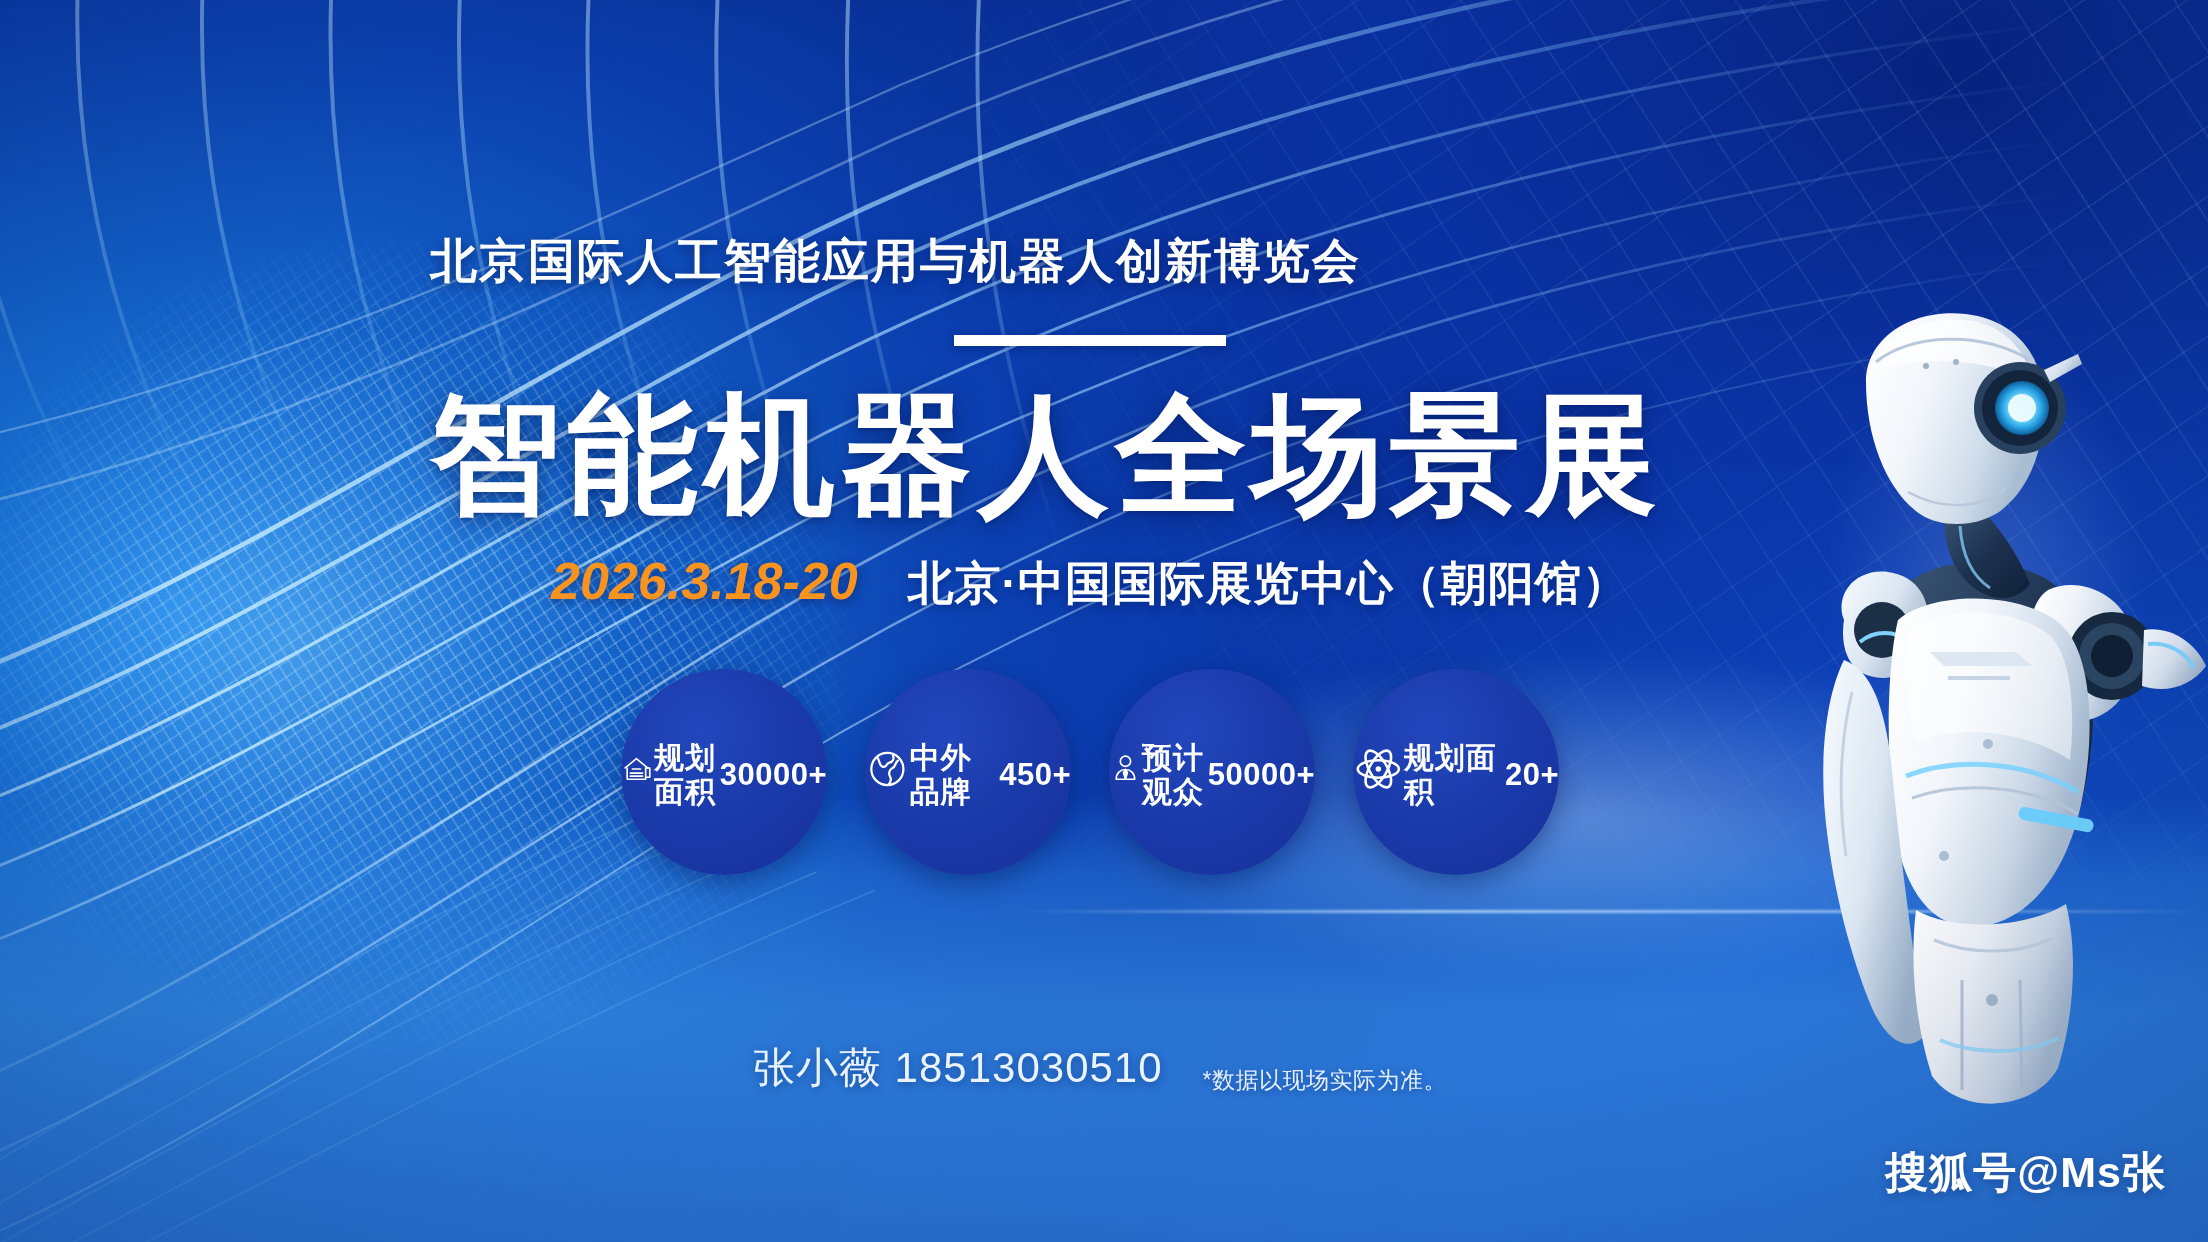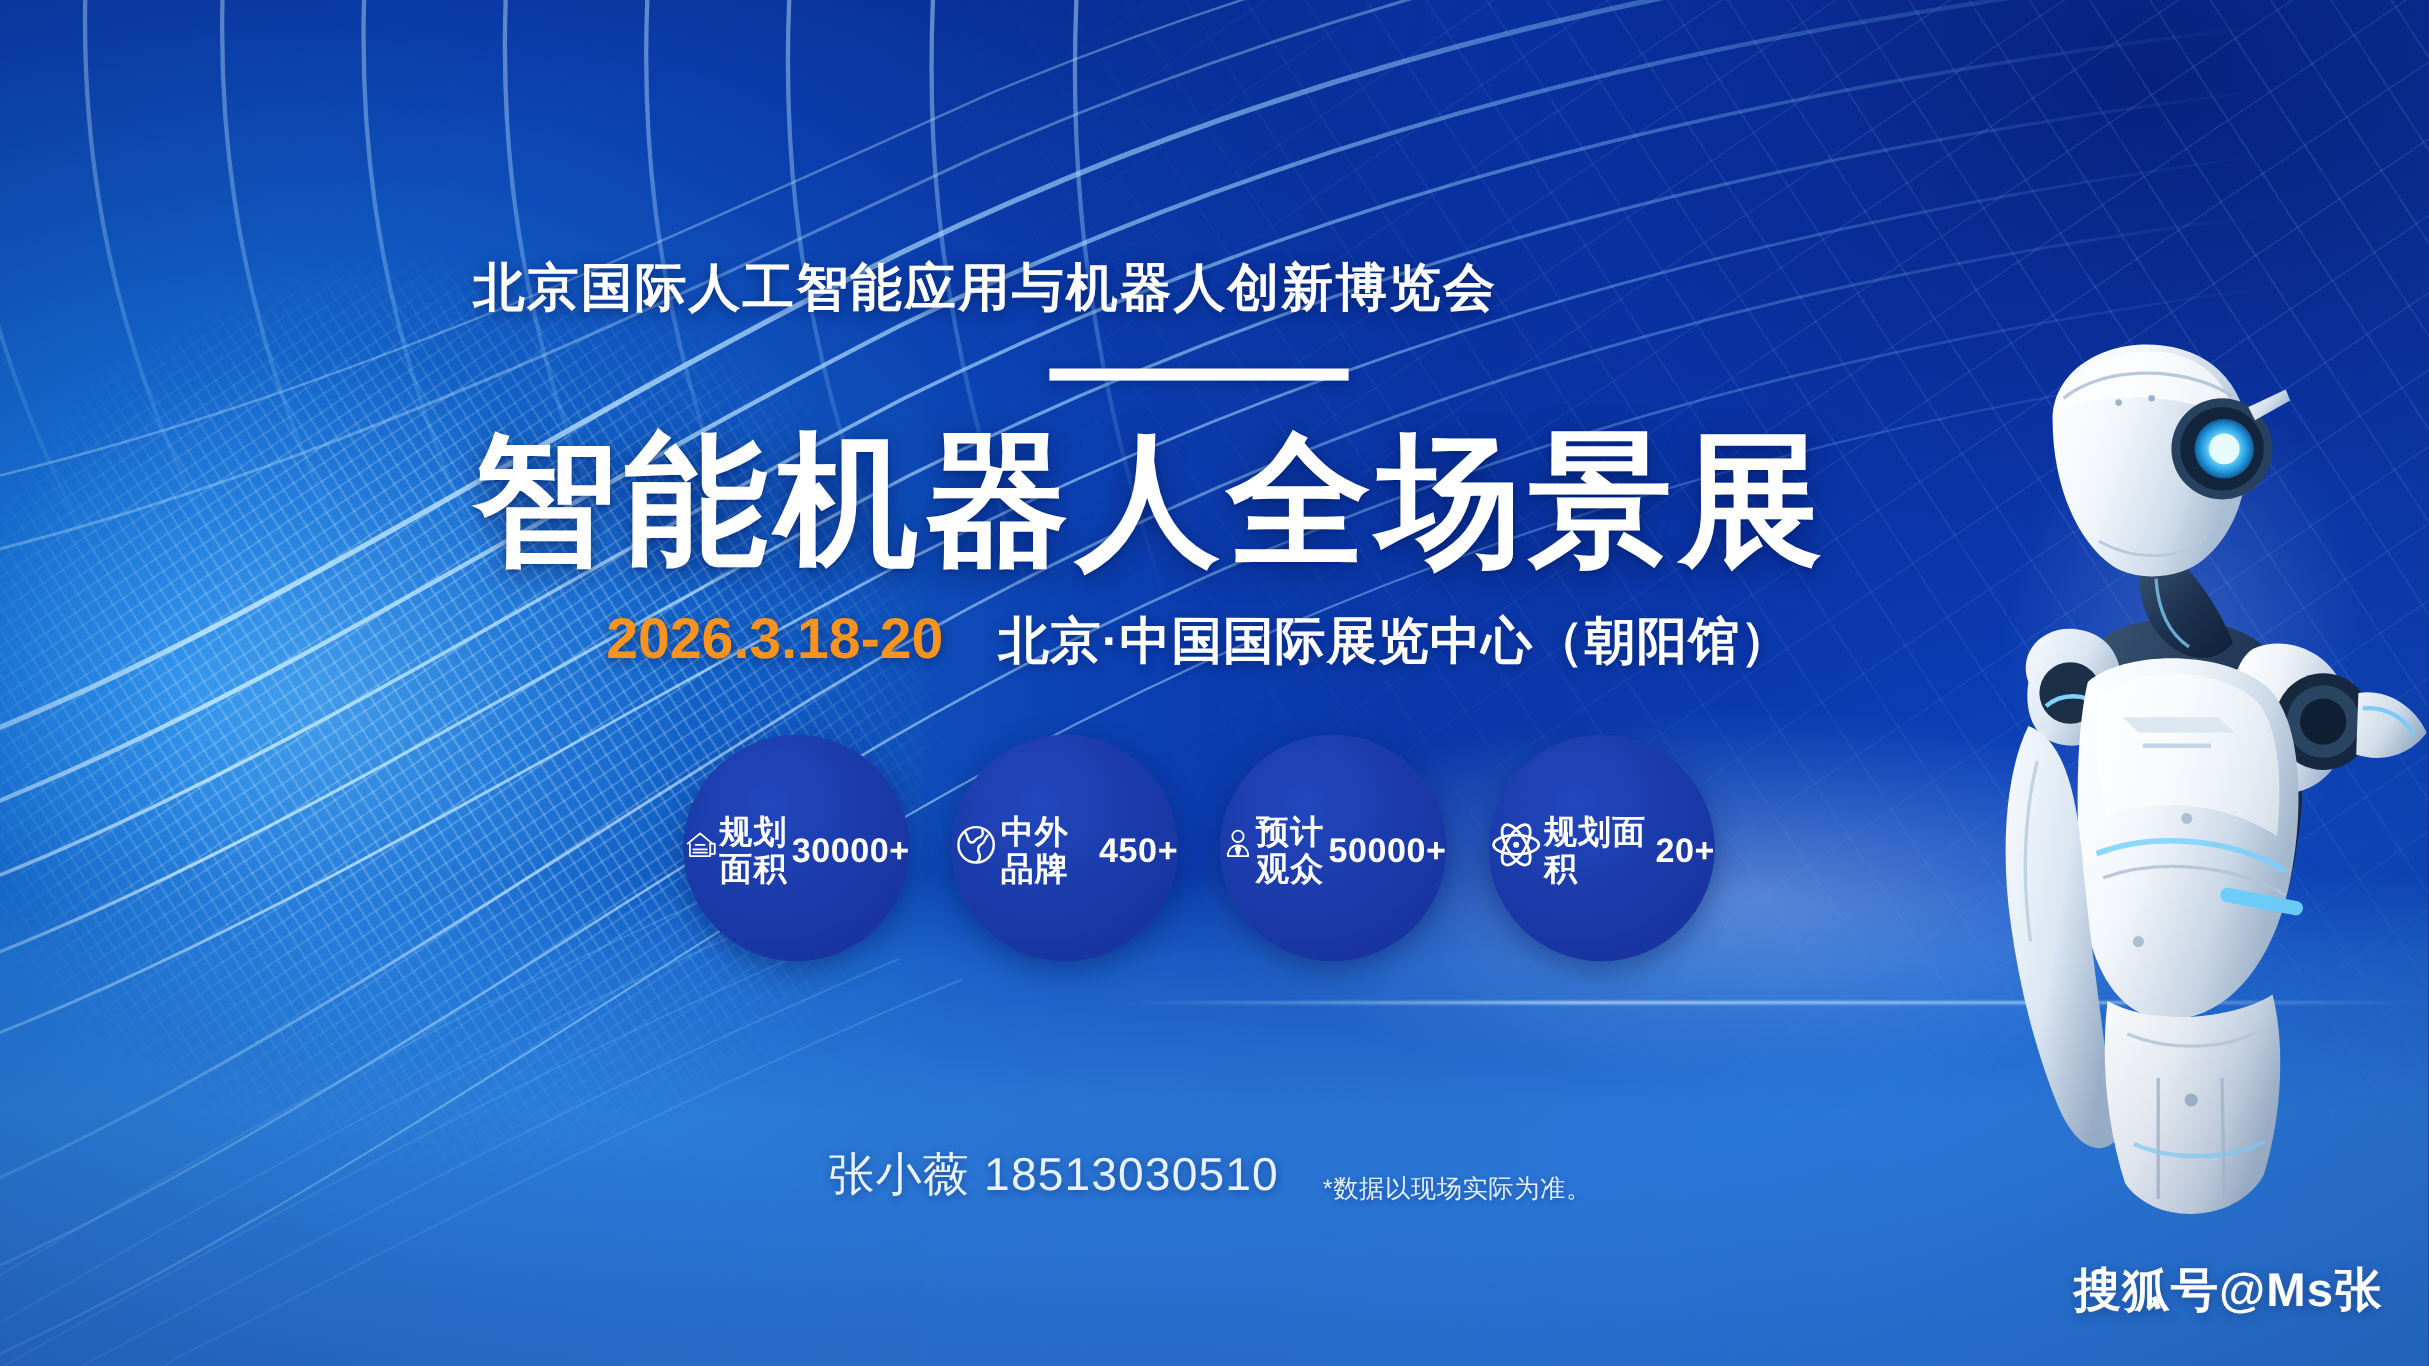--- a/index.html
+++ b/index.html
@@ -113,20 +113,21 @@
     line-height:1.08;white-space:nowrap;
     text-shadow:0 6px 26px rgba(2,22,90,.55), 0 2px 4px rgba(2,22,90,.4);
   }
   .meta{
     margin-top:26px;display:flex;justify-content:center;align-items:baseline;
     gap:50px;white-space:nowrap;
   }
   .meta-date{
     font-size:52px;font-weight:bold;color:#F7931E;letter-spacing:0px;
     text-shadow:0 3px 10px rgba(2,24,90,.55);
+    font-style:italic;
   }
   .meta-venue{
     font-size:46px;font-weight:bold;color:#ffffff;letter-spacing:1px;
     text-shadow:0 3px 10px rgba(2,24,90,.55);
   }
 
   
   .badges{
     margin-top:54px;display:flex;justify-content:center;align-items:center;
     gap:38px;

